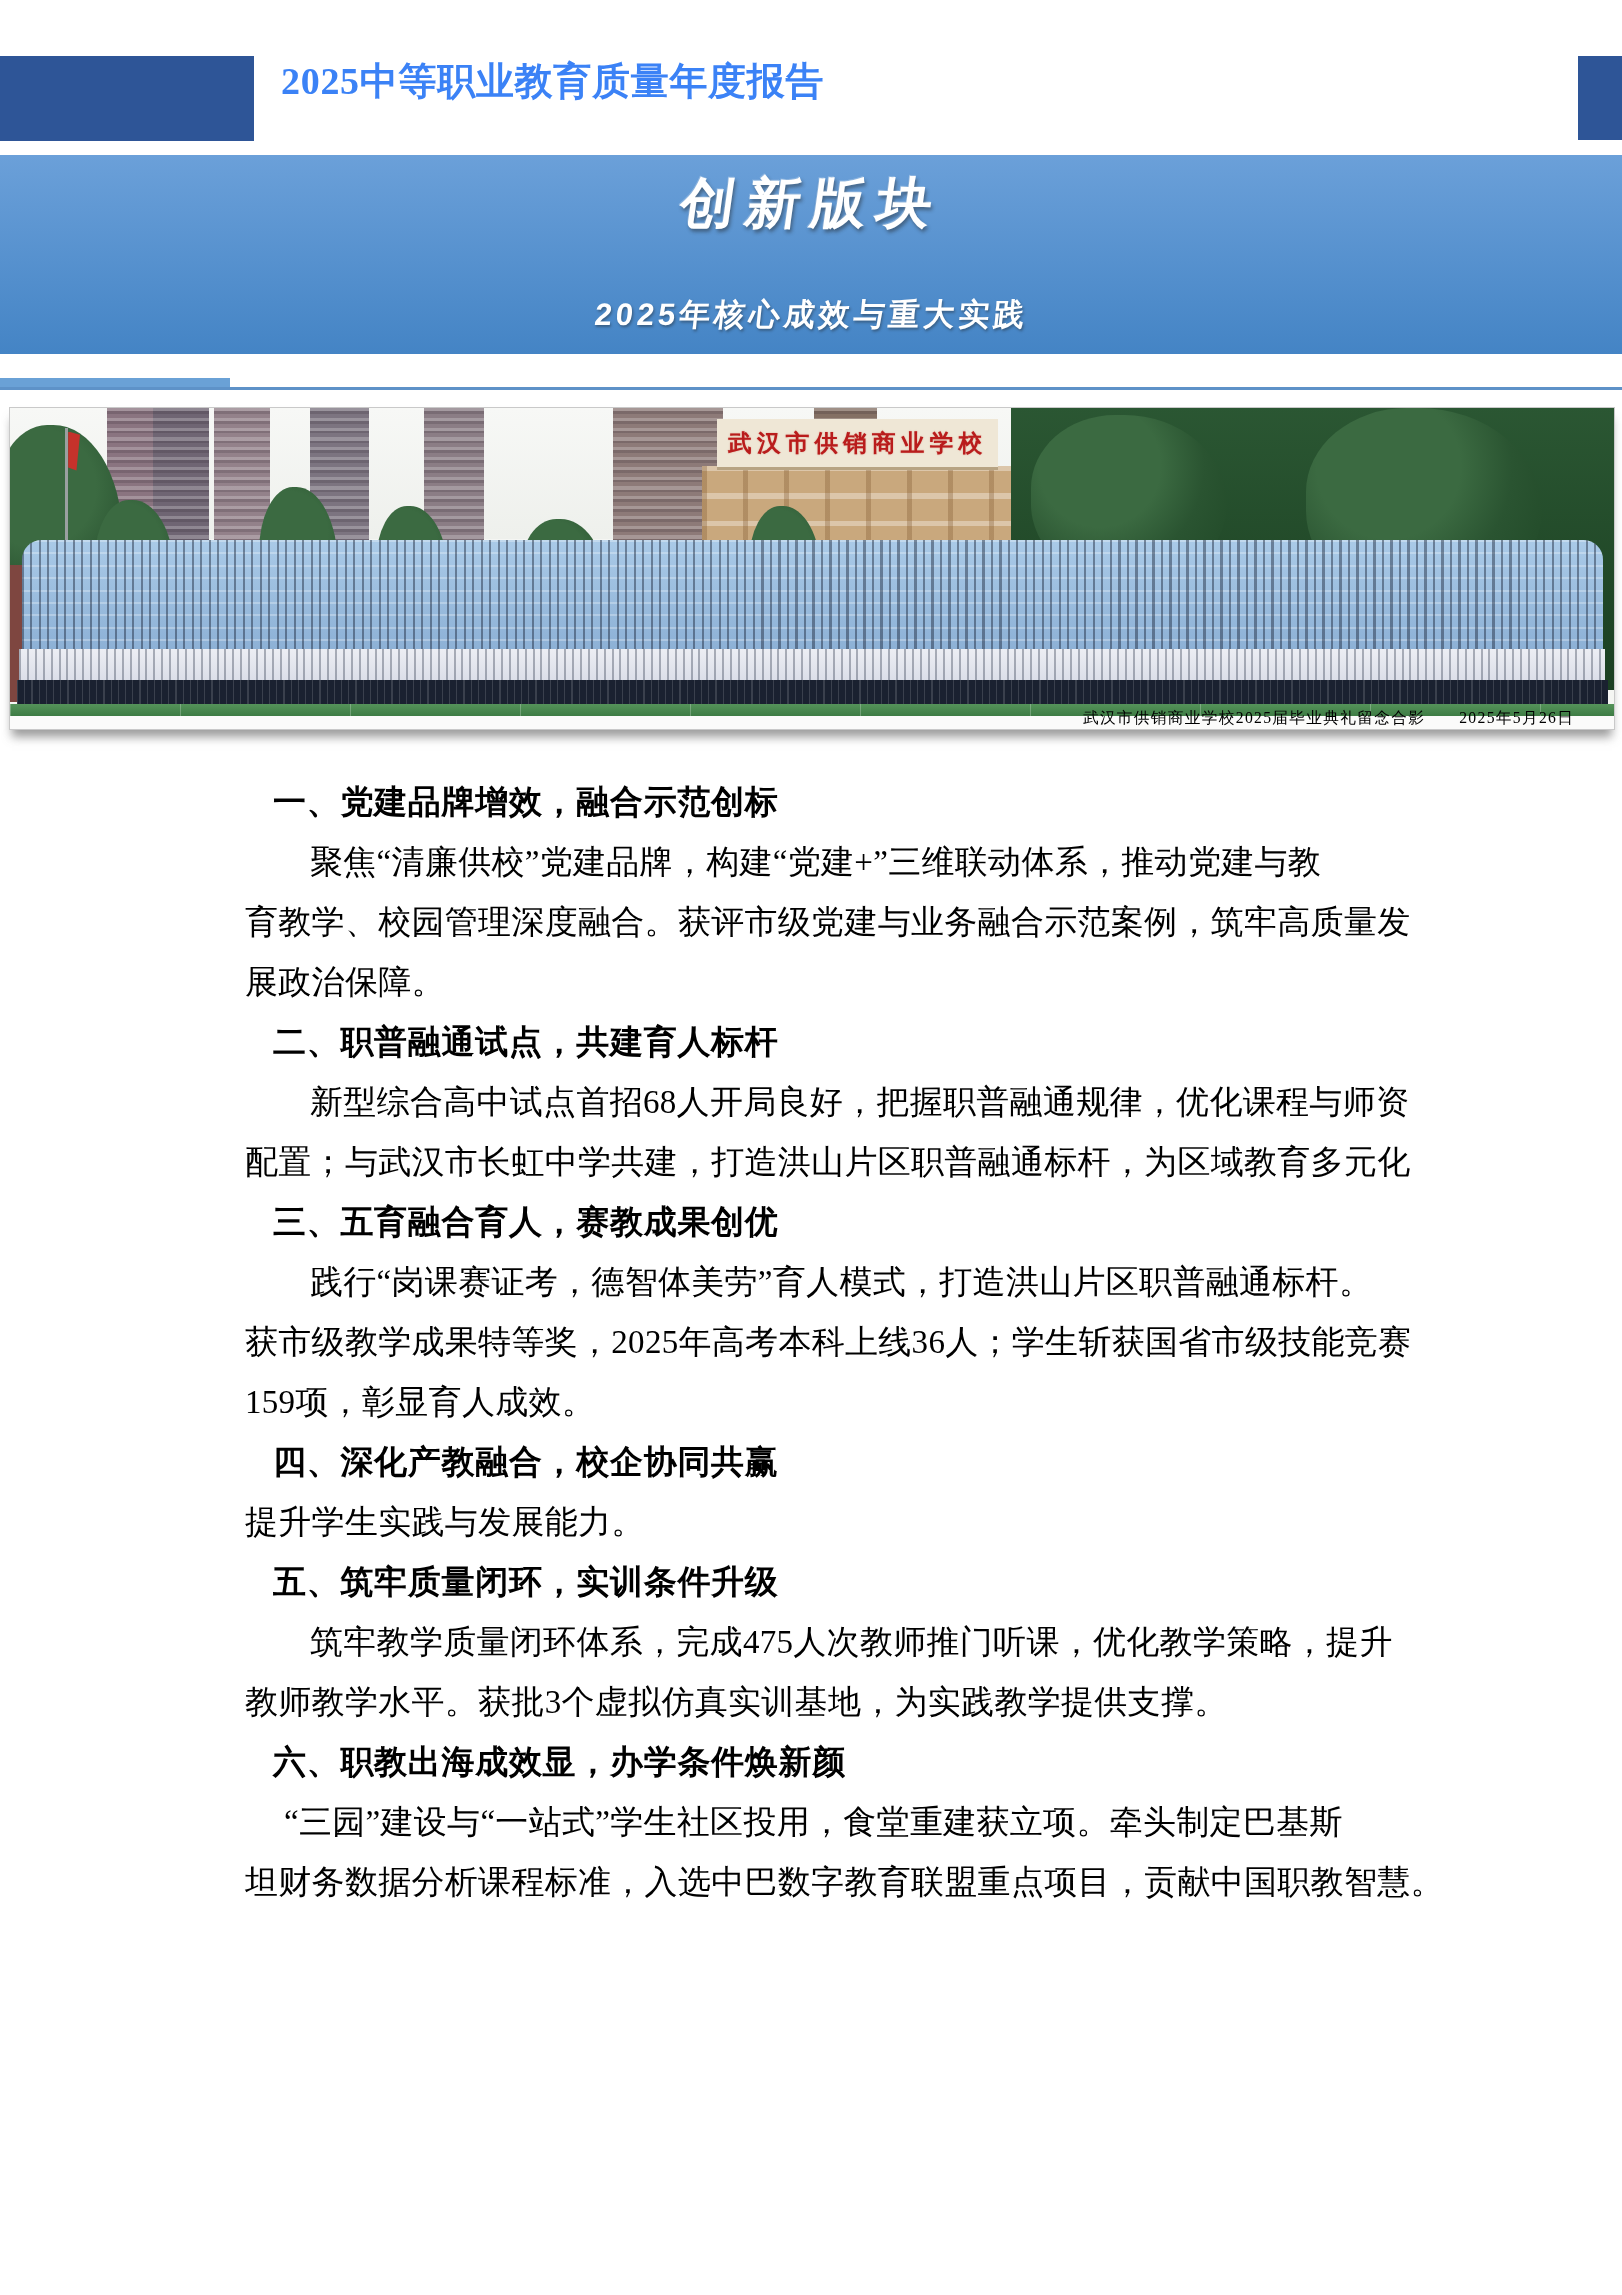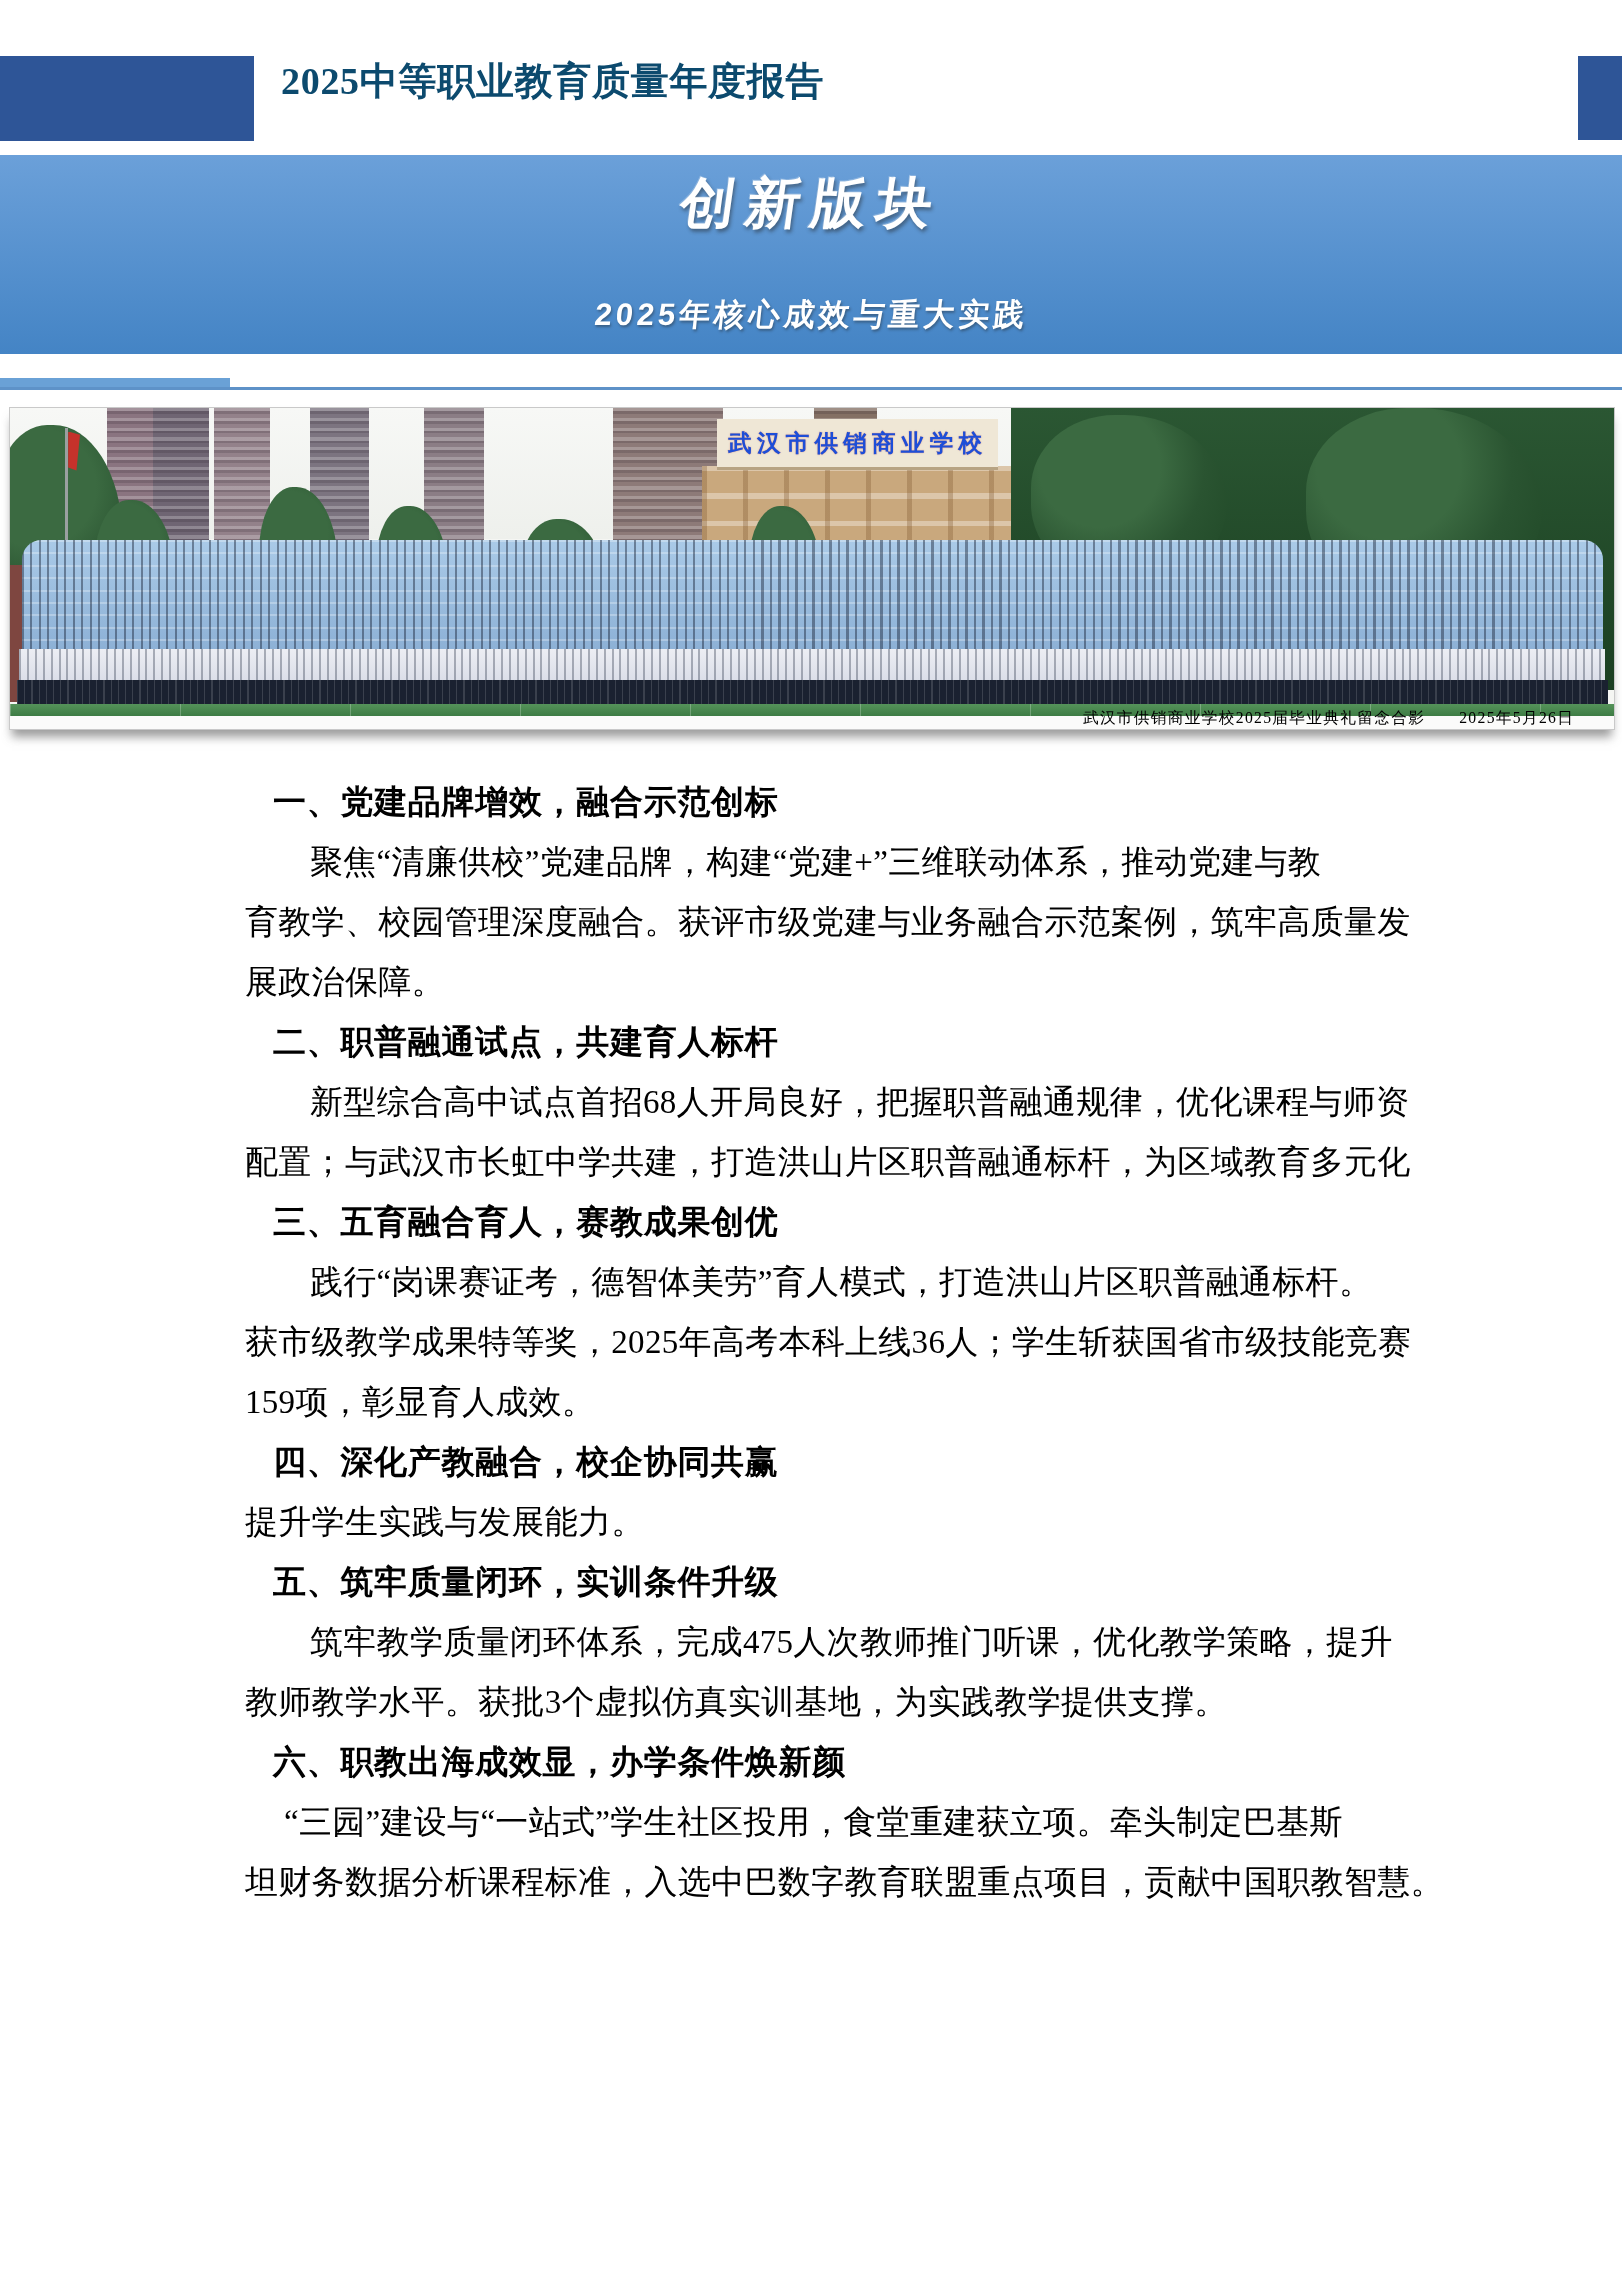--- a/index.html
+++ b/index.html
@@ -3,21 +3,21 @@
 <meta charset="utf-8">
 <style>
   html,body{margin:0;padding:0;background:#ffffff;}
   .page{position:relative;width:1623px;height:2295px;background:#fff;overflow:hidden;
         font-family:"Liberation Serif", serif;}
 
   
   .hdr-rect-left{position:absolute;left:0;top:56px;width:254px;height:85px;background:var(--accent-blue);}
   .hdr-rect-right{position:absolute;left:1578px;top:56px;width:44px;height:84px;background:var(--accent-blue);}
   .report-title{position:absolute;left:281px;top:60px;margin:0;font-size:38px;line-height:42px;
-        font-weight:bold;color:#0c4a6e;font-family:"Liberation Serif", serif;letter-spacing:0.7px;}
+        font-weight:bold;color:#3b82f6;font-family:"Liberation Serif", serif;letter-spacing:0.7px;}
 
   
   .banner{position:absolute;left:0;top:155px;width:1623px;height:199px;
         background:linear-gradient(180deg,var(--banner-top) 0%,var(--banner-bottom) 100%);}
   .banner-title{position:absolute;top:11.8px;left:0;width:100%;text-align:center;color:#fff;
         font-size:55px;font-weight:bold;font-family:"Liberation Sans", sans-serif;
         letter-spacing:10.5px;transform:skewX(-8deg);
         text-shadow:2px 2.6px 3.9px rgba(30,30,30,.45), -0.7px -0.7px 0 rgba(255,255,255,.25);}
   .banner-subtitle{position:absolute;top:139px;left:0;width:100%;text-align:center;color:#fff;
         font-size:31px;font-weight:bold;font-family:"Liberation Sans", sans-serif;
@@ -41,21 +41,21 @@
   .b4{left:300px;width:59px;height:221px;background-color:#7c7480;}
   .b5{left:414px;width:60px;height:196px;background-color:#8b7d85;}
   .b6{left:603px;width:110px;height:211px;background-color:#8d7a78;}
   .b7{left:804px;width:63px;height:196px;background-color:#847064;}
   .b1,.b2,.b3,.b4,.b5,.b6,.b7{background-image:repeating-linear-gradient(180deg,rgba(255,255,255,.22) 0 3.3px,rgba(40,30,40,.18) 3.3px 5.9px,transparent 5.9px 9.8px);}
   .school{left:692px;top:58px;width:327px;height:164px;
         background:repeating-linear-gradient(90deg,rgba(120,80,40,.30) 0 5.2px,transparent 5.2px 41px),
                    repeating-linear-gradient(180deg,rgba(255,255,255,.35) 0 5.2px,transparent 5.2px 27.5px),#c9a87d;}
   .school-sign{left:707px;top:10.5px;width:281px;height:48px;background:#efe7d6;
         border-bottom:3.9px solid #b7a383;
-        color:#1d4ed8;font-weight:bold;font-family:"Liberation Sans", sans-serif;
+        color:#b91c1c;font-weight:bold;font-family:"Liberation Sans", sans-serif;
         font-size:23.6px;line-height:48px;text-align:center;letter-spacing:5.2px;overflow:hidden;
         text-shadow:0 0 1.3px rgba(192,57,43,.6);}
   .tree{border-radius:45% 55% 50% 50%;background:radial-gradient(circle at 35% 30%,#3b6a41 0 35%,#2a5431 60%,#1f4726 100%);}
   .t-left1{left:-19.6px;top:17px;width:131px;height:209px;}
   .t-left2{left:85px;top:92px;width:79px;height:137px;}
   .t-mid1{left:249px;top:79px;width:79px;height:151px;}
   .t-mid2{left:366px;top:98px;width:72px;height:131px;}
   .t-mid3{left:510px;top:111px;width:85px;height:124px;}
   .t-mid4{left:739px;top:98px;width:72px;height:131px;}
   .t-right{left:1001px;top:-6.5px;width:609px;height:288px;border-radius:0;

